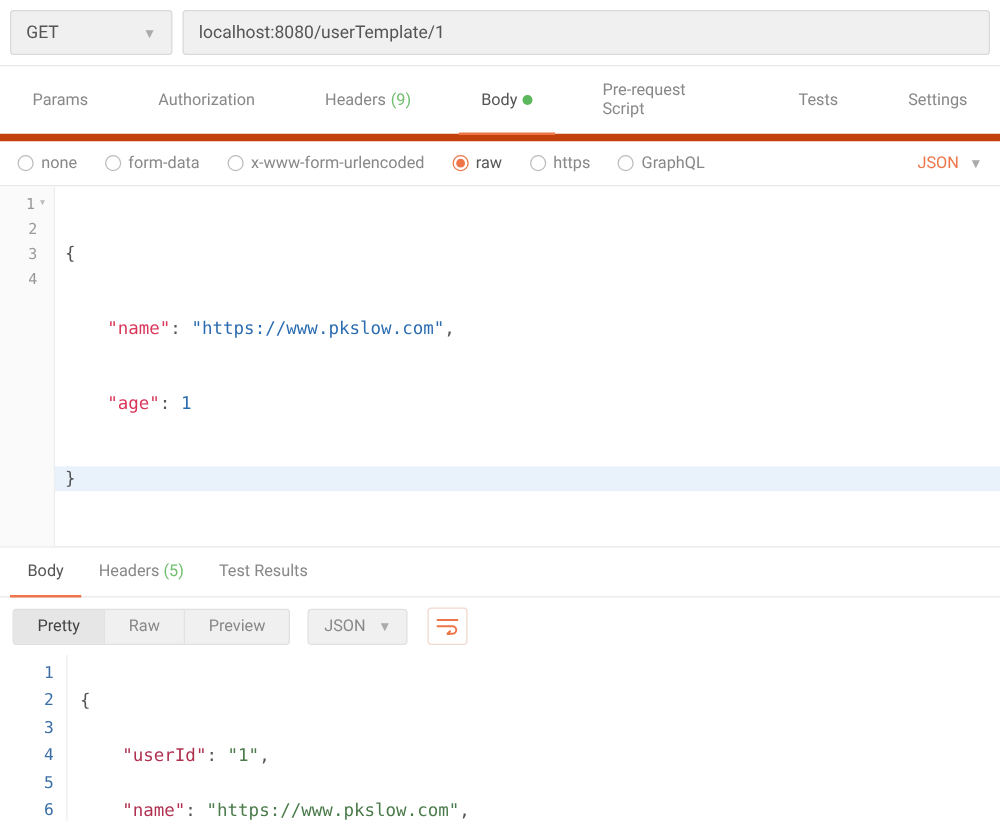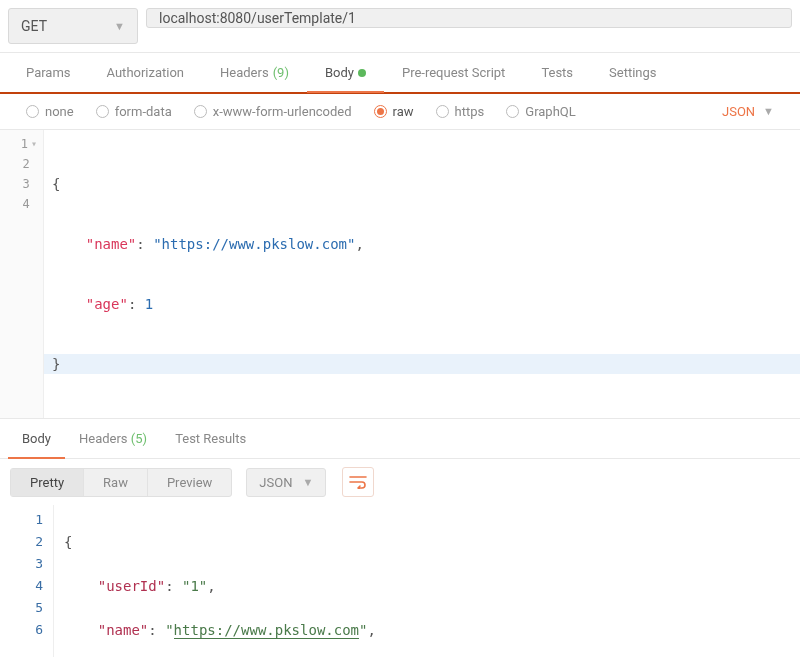--- a/index.html
+++ b/index.html
@@ -26,37 +26,38 @@
     border-radius: 3px;
     display: flex;
     align-items: center;
     justify-content: space-between;
     padding: 0 12px;
     color: #555;
     font-size: 14px;
   }
   .url-input {
     flex: 1;
-    height: 20px;
+    height: 36px;
     background: #f0f0f0;
     border: 1px solid #d9d9d9;
     border-radius: 3px;
     padding: 0 12px;
     color: #555;
     font-size: 14px;
     display: flex;
     align-items: center;
   }
   .chevron { color: #aaa; font-size: 11px; }
 
   
   .req-tabs {
     display: flex;
-    border-bottom: 2px solid #c2410c;
+    border-bottom: 6px solid #c2410c;
     padding: 0 8px;
+    gap: 20px;
   }
   .req-tab {
     padding: 12px 18px;
     color: #888;
     font-size: 13px;
     cursor: pointer;
     position: relative;
     display: flex;
     align-items: center;
     gap: 4px;
@@ -74,21 +75,21 @@
     width: 8px; height: 8px;
     background: #5cb85c;
     border-radius: 50%;
     display: inline-block;
   }
 
   
   .body-options {
     display: flex;
     align-items: flex-start;
-    padding: 10px 26px;
+    padding: 10px 14px;
     border-bottom: 1px solid #e8e8e8;
     gap: 22px;
     font-size: 13px;
   }
   .radio-opt {
     display: flex;
     align-items: center;
     gap: 6px;
     color: #888;
     cursor: pointer;

